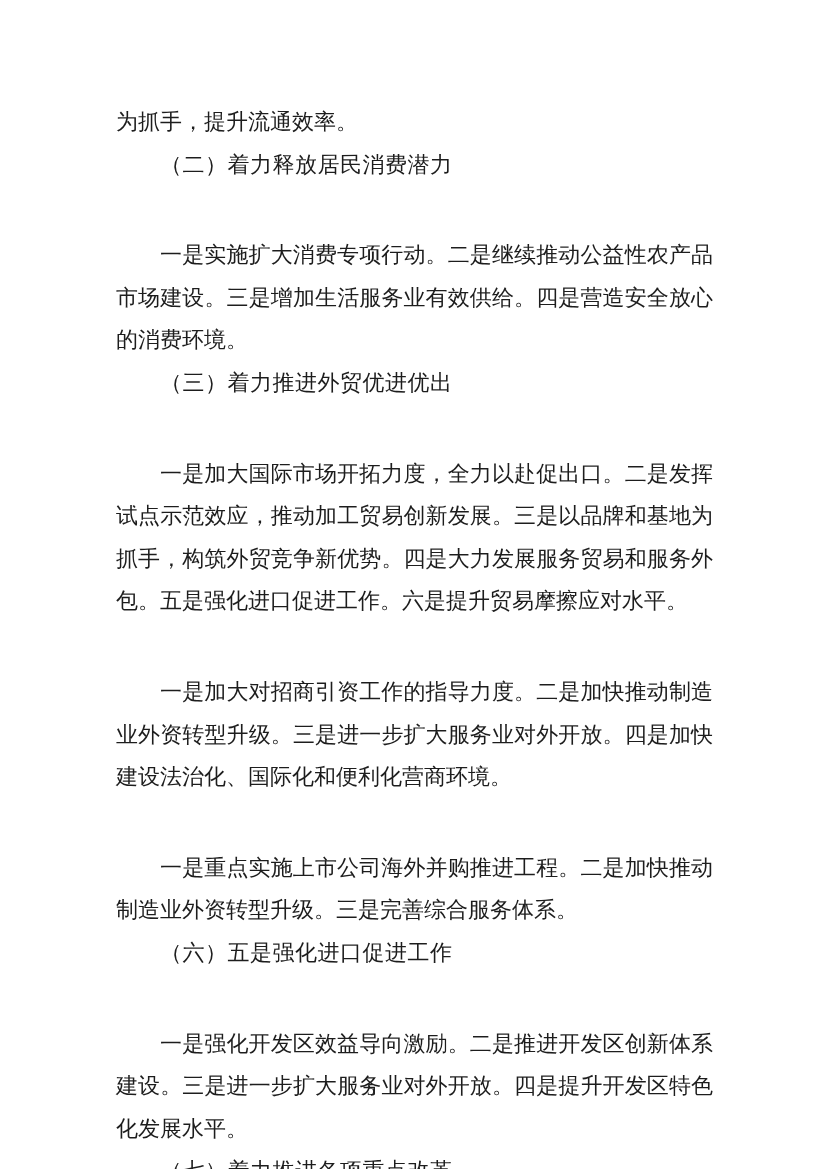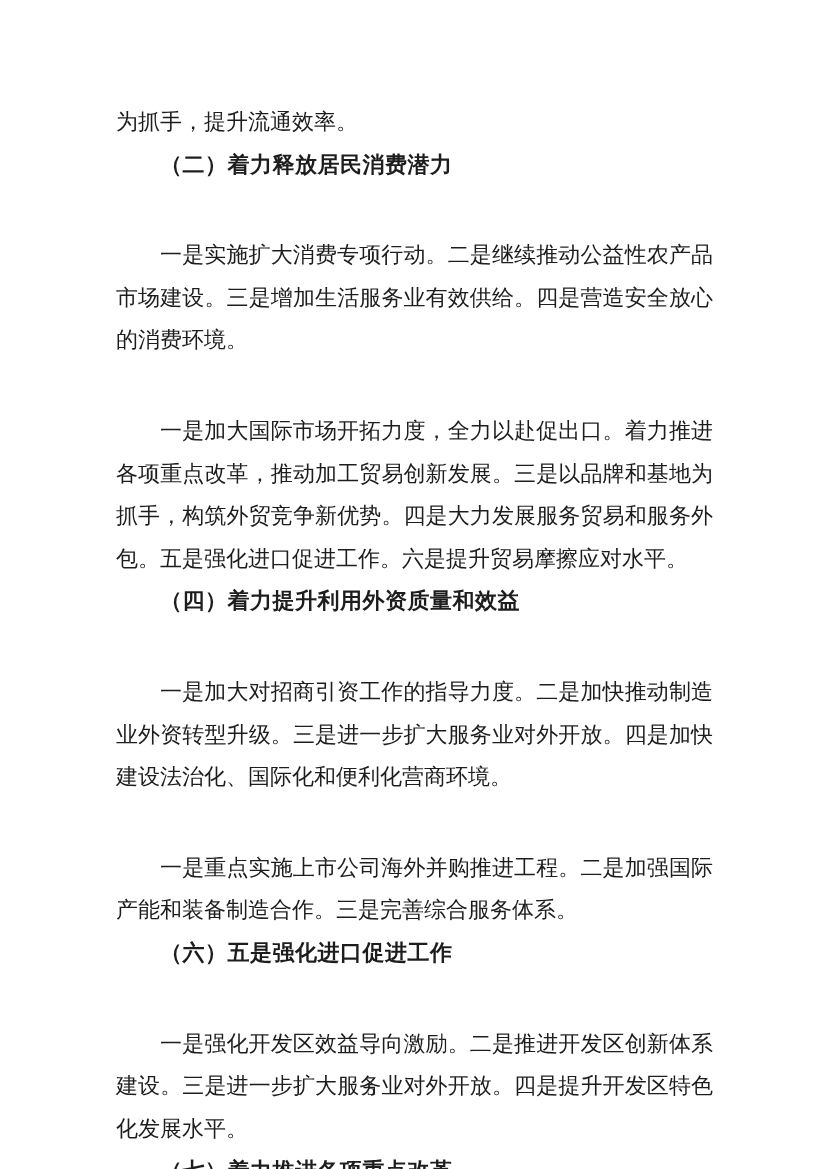--- a/index.html
+++ b/index.html
@@ -32,43 +32,43 @@
   }
   .content p.body {
     text-indent: 2em;
     margin-top: 48px;
   }
   .content p.continuation {
     text-indent: 0;
   }
   .content p.heading {
     text-indent: 2em;
-    font-weight: bold;
+    font-weight: normal;
     letter-spacing: 0.5px;
   }
   .page-number {
     position: absolute;
     top: 1080px;
     left: 0;
     width: 100%;
     text-align: center;
     font-size: 17px;
     color: #222222;
   }
 </style>
 </head>
 <body>
 
 <div class="page">
   <div class="content" id="content">
       <p class="continuation">为抓手，提升流通效率。</p>
       <p class="heading">（二）着力释放居民消费潜力</p>
       <p class="body">一是实施扩大消费专项行动。二是继续推动公益性农产品市场建设。三是增加生活服务业有效供给。四是营造安全放心的消费环境。</p>
-      <p class="body">一是加大国际市场开拓力度，全力以赴促出口。着力推进各项重点改革，推动加工贸易创新发展。三是以品牌和基地为抓手，构筑外贸竞争新优势。四是大力发展服务贸易和服务外包。五是强化进口促进工作。六是提升贸易摩擦应对水平。</p>
-      <p class="heading">（四）着力提升利用外资质量和效益</p>
+      <p class="heading">（三）着力推进外贸优进优出</p>
+      <p class="body">一是加大国际市场开拓力度，全力以赴促出口。二是发挥试点示范效应，推动加工贸易创新发展。三是以品牌和基地为抓手，构筑外贸竞争新优势。四是大力发展服务贸易和服务外包。五是强化进口促进工作。六是提升贸易摩擦应对水平。</p>
       <p class="body">一是加大对招商引资工作的指导力度。二是加快推动制造业外资转型升级。三是进一步扩大服务业对外开放。四是加快建设法治化、国际化和便利化营商环境。</p>
-      <p class="body">一是重点实施上市公司海外并购推进工程。二是加强国际产能和装备制造合作。三是完善综合服务体系。</p>
+      <p class="body">一是重点实施上市公司海外并购推进工程。二是加快推动制造业外资转型升级。三是完善综合服务体系。</p>
       <p class="heading">（六）五是强化进口促进工作</p>
       <p class="body">一是强化开发区效益导向激励。二是推进开发区创新体系建设。三是进一步扩大服务业对外开放。四是提升开发区特色化发展水平。</p>
       <p class="heading">（七）着力推进各项重点改革</p>
     </div>
   <div class="page-number">5</div>
 </div>
 
 </body></html>

